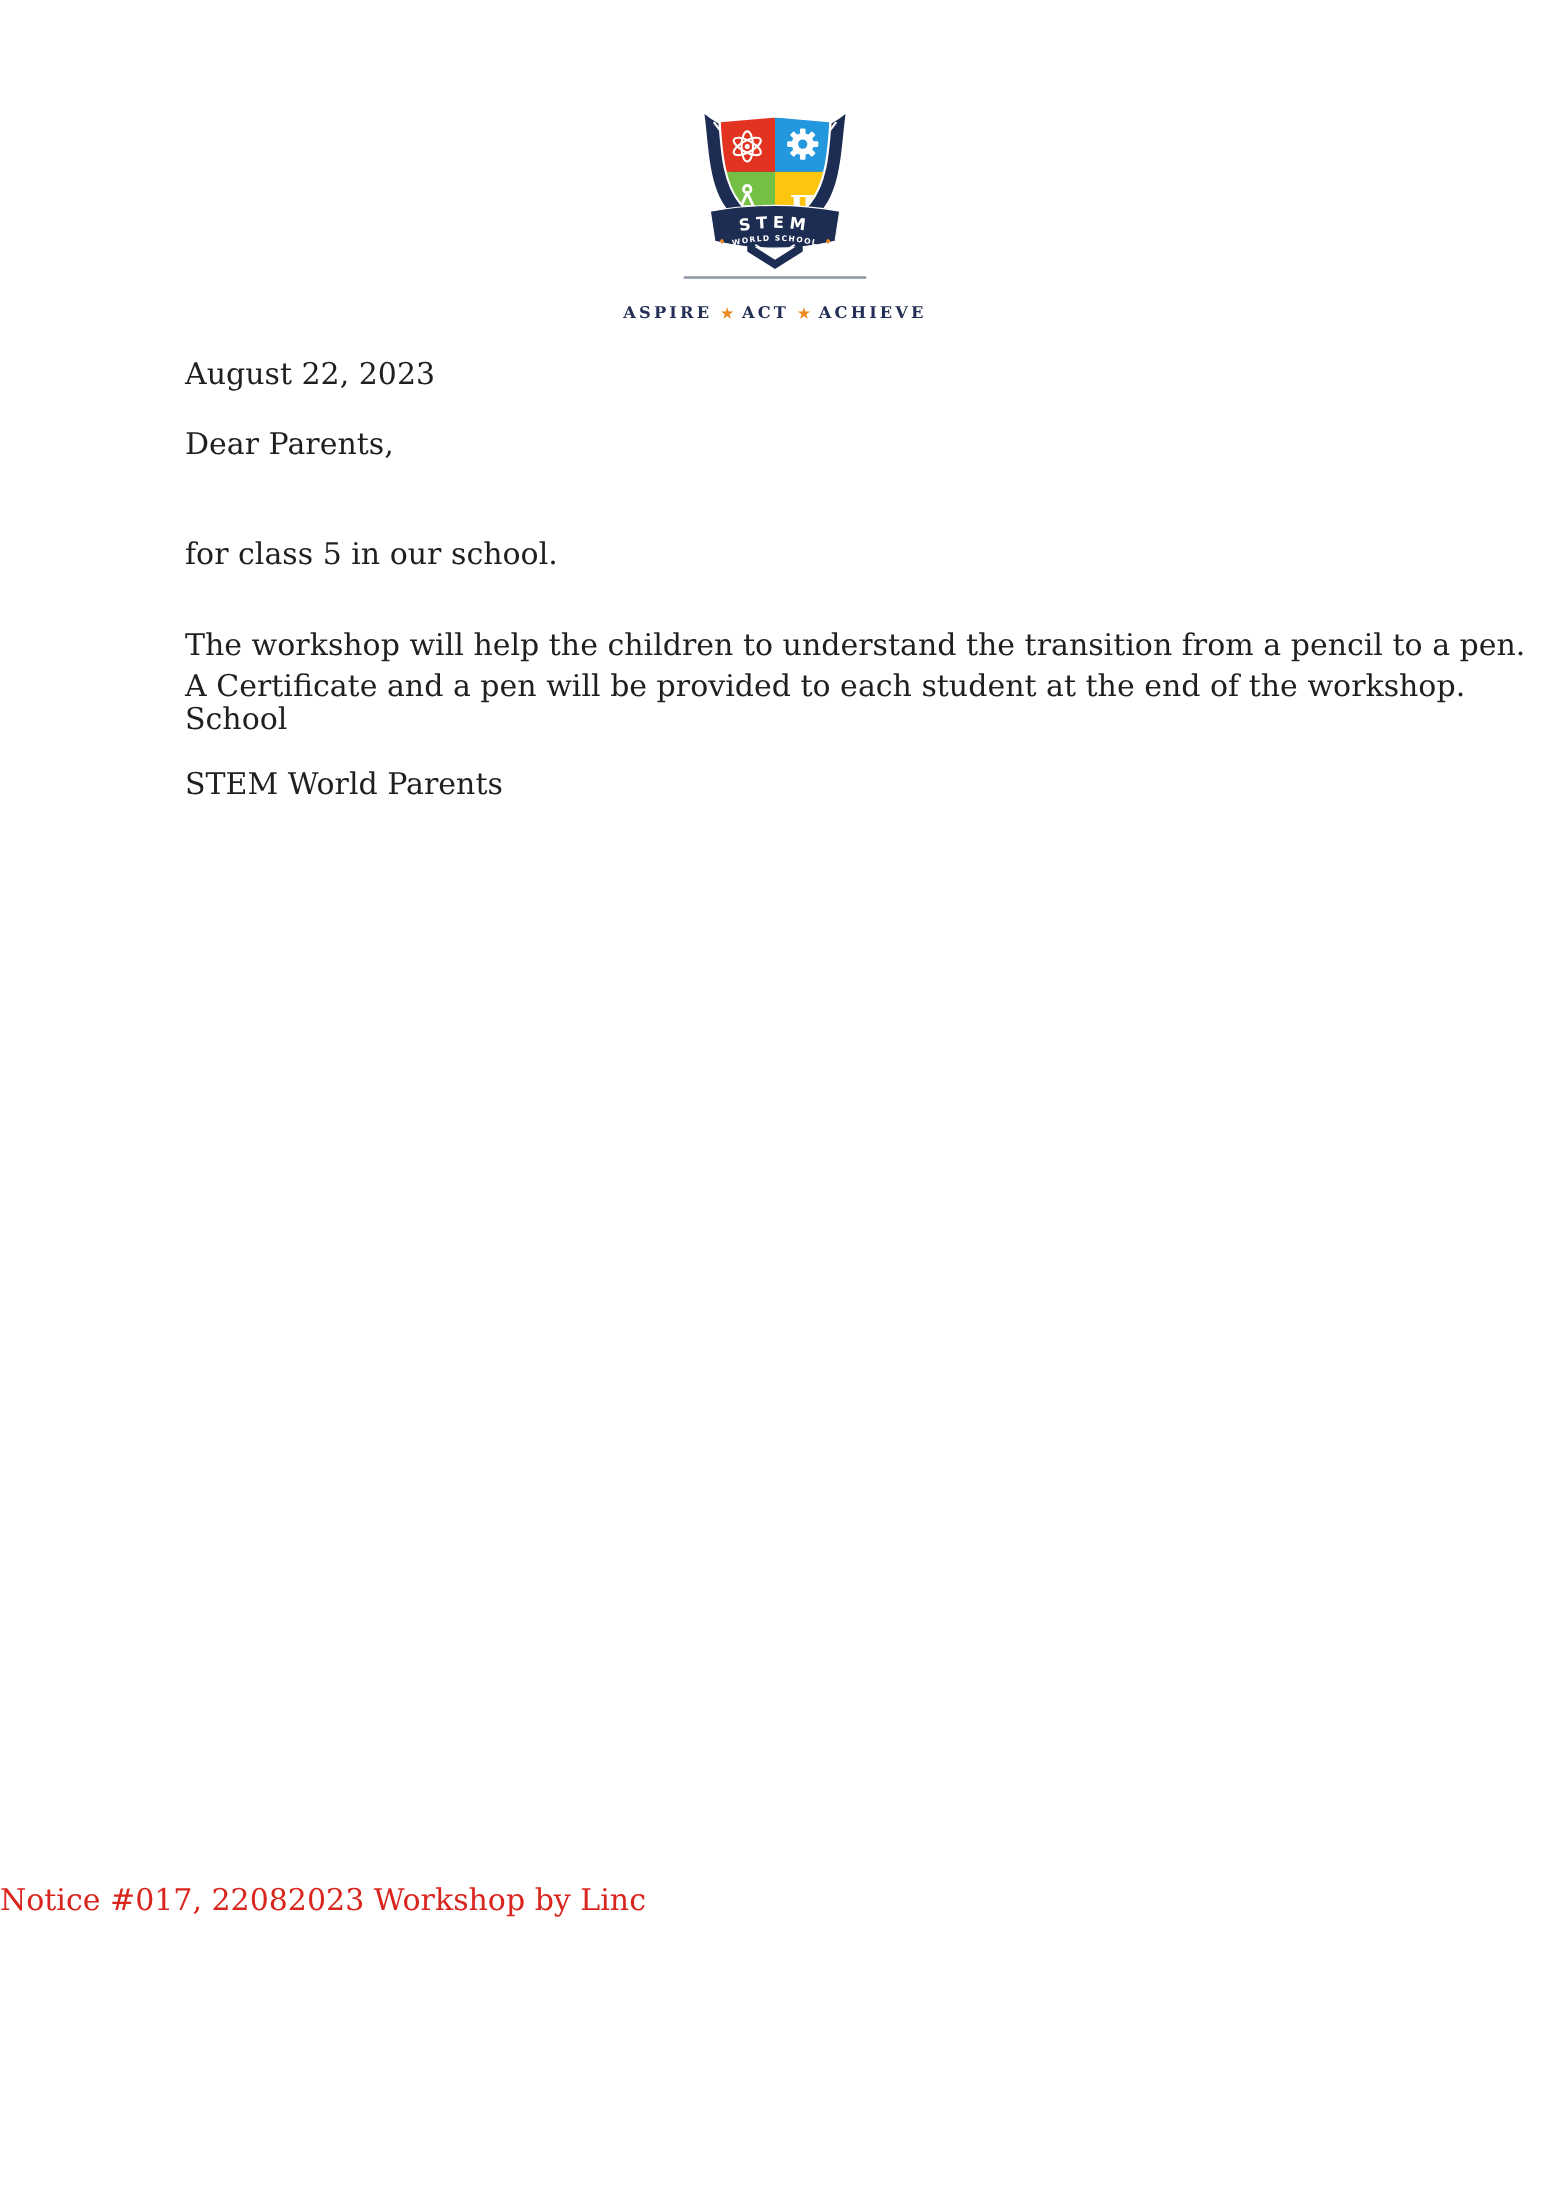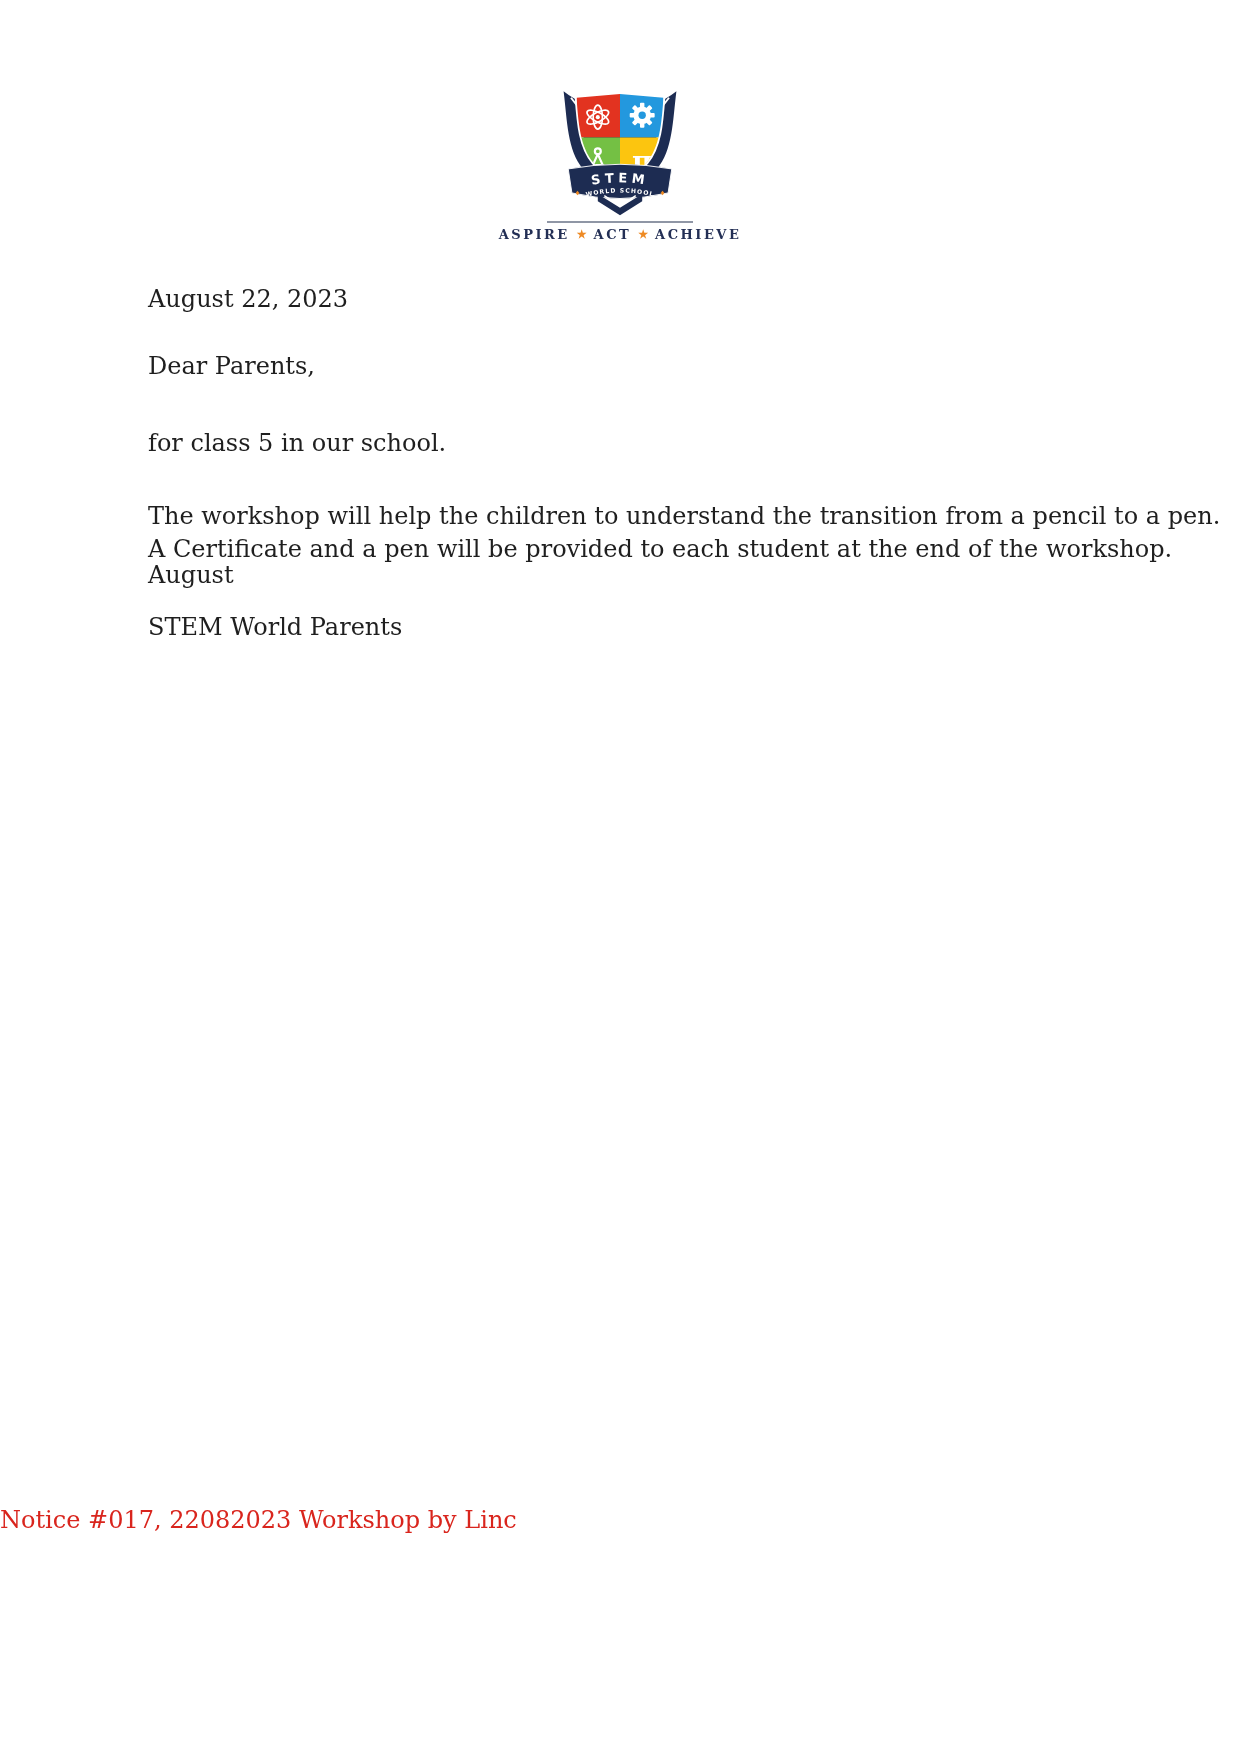--- a/index.html
+++ b/index.html
@@ -15,34 +15,34 @@
   
   .logo-wrap {
     position:absolute; left:0; top:82px; width:100%;
     display:flex; flex-direction:column; align-items:center;
   }
   .crest-svg { width:130px; height:135px; display:block; }
   .motto-divider {
     width:146px; height:2px; background:#8f96a5; margin-top:4px;
   }
   .motto-row {
-    margin-top:4px;
+    margin-top:20px;
     display:flex; align-items:center; gap:7px;
     font-size:13px; font-weight:600; letter-spacing:2.5px;
     color:#232f55;
   }
   .motto-star { color:#ee8a24; font-size:11px; letter-spacing:0; }
 
   
   .letter-line {
     position:absolute; left:148px; width:1092px;
     font-size:24px; line-height:33px; white-space:nowrap;
   }
   .pos-date      { top:283px; }
-  .pos-salute    { top:350px; }
+  .pos-salute    { top:339px; }
   .pos-para1     { top:394px; }
   .pos-para2     { top:500px; }
   .pos-regards   { top:559px; }
   .pos-signature { top:611px; }
 
   
   .footer-notice {
     position:absolute; left:0; top:1504px; width:100%;
     text-align:left;
     font-size:24px; line-height:33px;
@@ -141,19 +141,19 @@
   <div class="letter-line pos-para1">
     <br>
     <span>for class 5 in our school.</span>
   </div>
 
   <div class="letter-line pos-para2">
     <span>The workshop will help the children to understand the transition from a pencil to a pen.</span><br>
     <span>A Certificate and a pen will be provided to each student at the end of the workshop.</span>
   </div>
 
-  <div class="letter-line pos-regards">August</div>
+  <div class="letter-line pos-regards">School</div>
 
   <div class="letter-line pos-signature">STEM World Parents</div>
 
   <div class="footer-notice">Notice #017, 22082023 Workshop by Linc</div>
 
 </div>
 
 </body></html>

